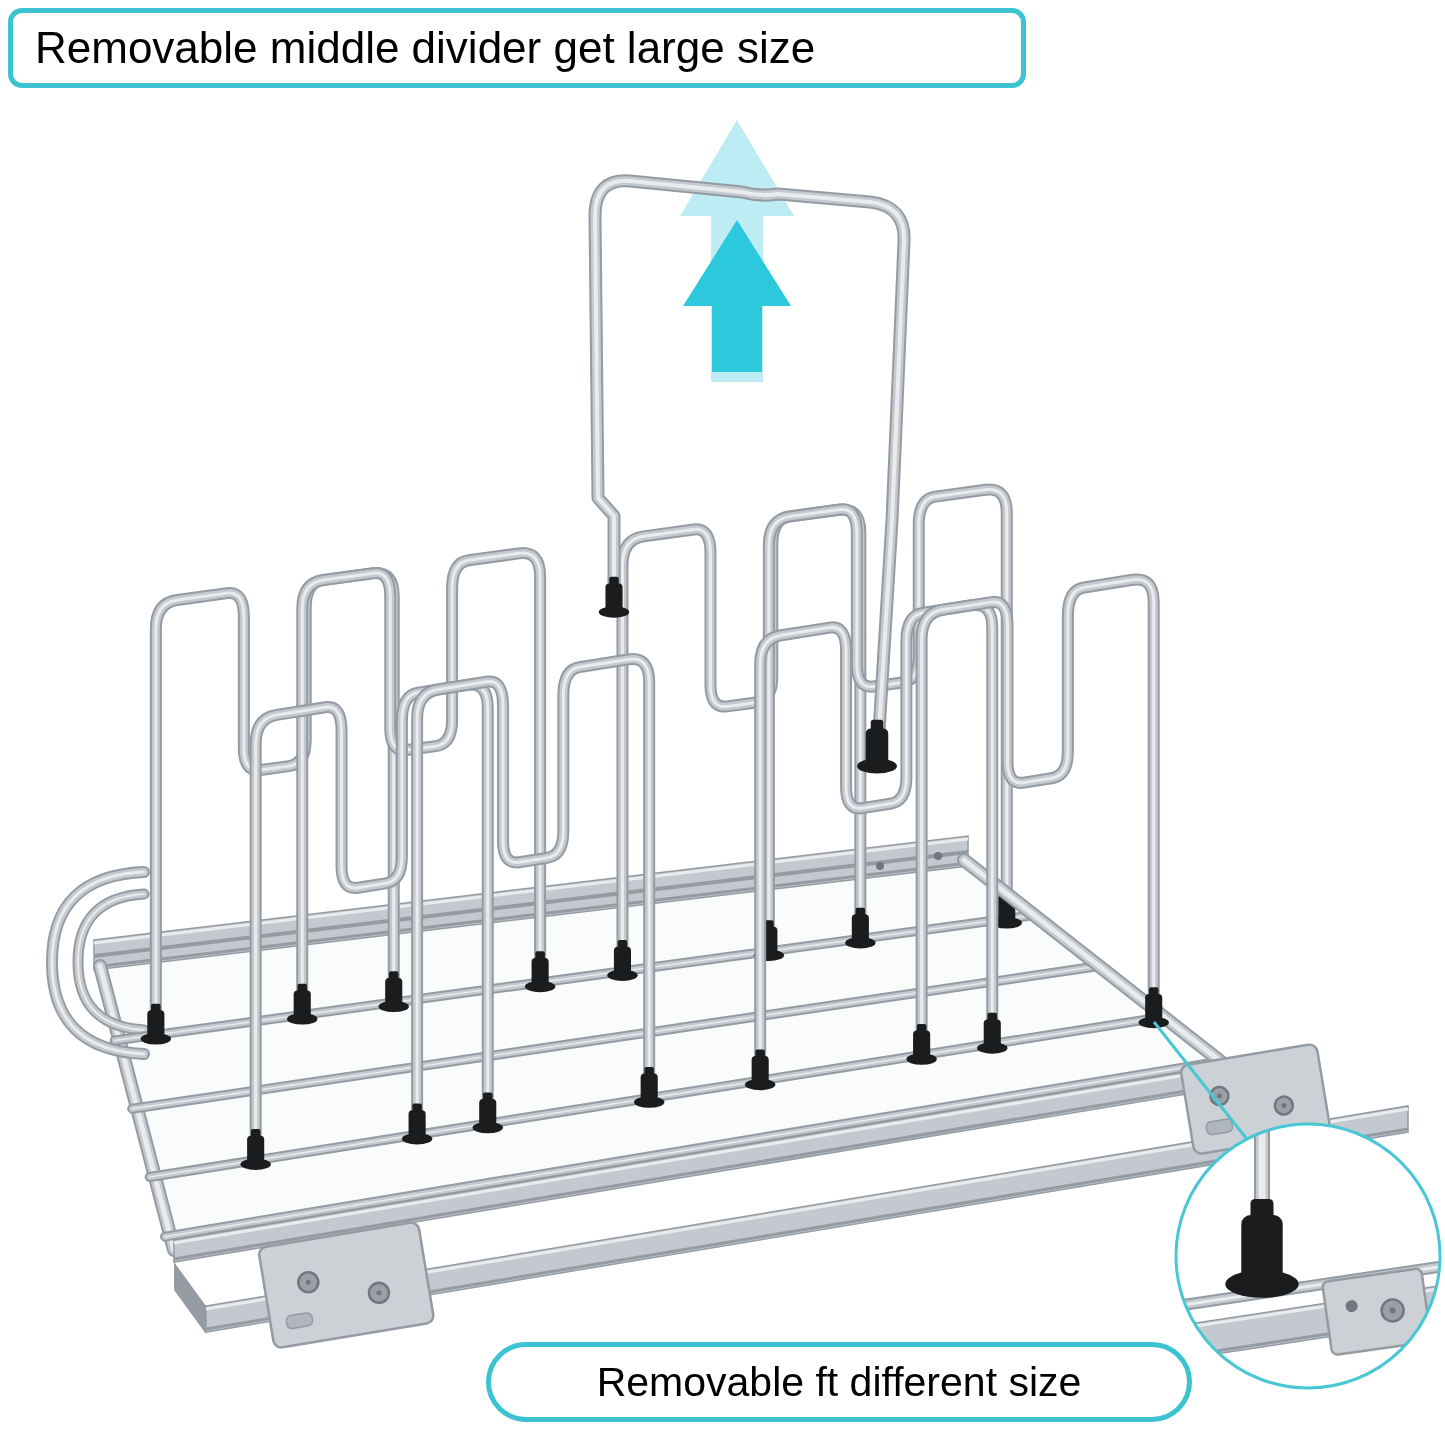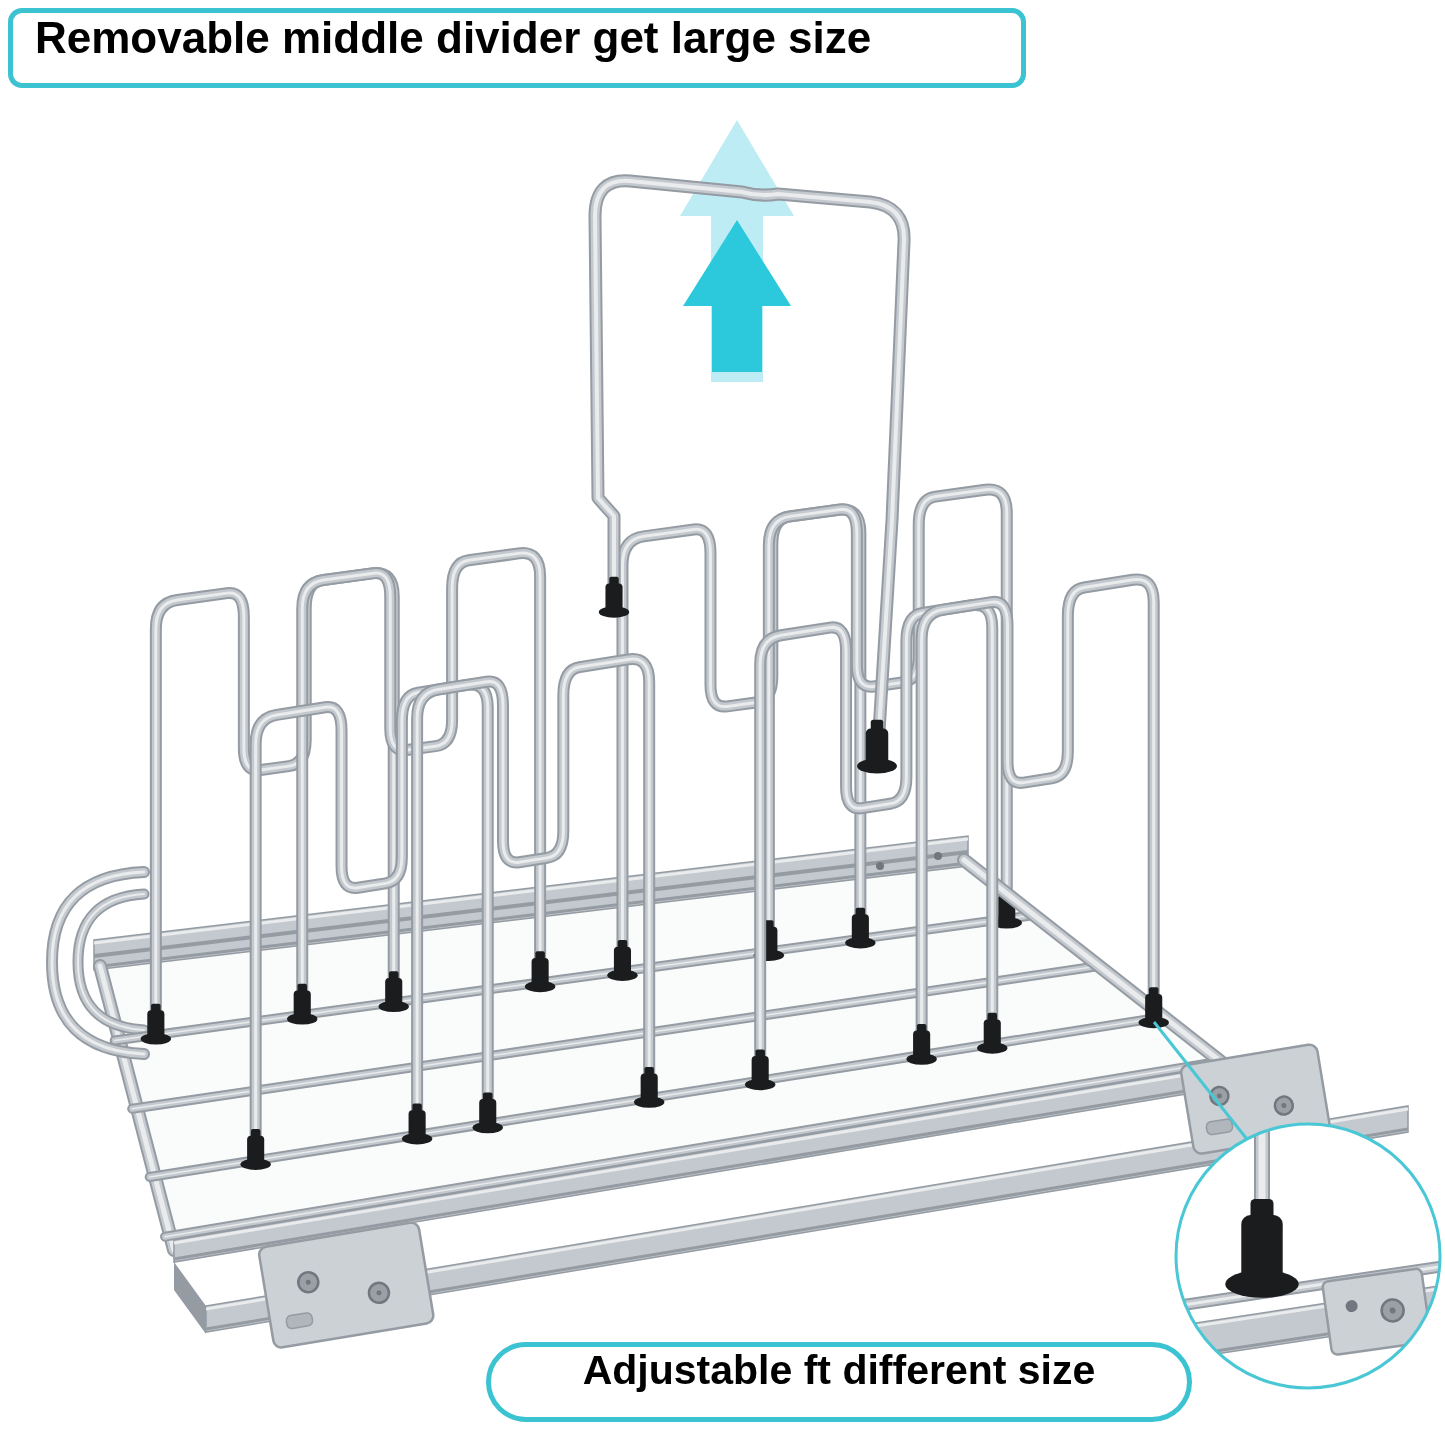--- a/index.html
+++ b/index.html
@@ -4,22 +4,22 @@
 <style>
   html,body{margin:0;padding:0;}
   body{
     width:1445px;height:1438px;position:relative;background:#ffffff;
     font-family:"Liberation Sans", sans-serif;overflow:hidden;
   }
   .stage{position:absolute;inset:0;width:1445px;height:1438px;background:#ffffff;}
   svg.render{position:absolute;left:0;top:0;}
   .callout{
     position:absolute;background:#ffffff;border:5px solid var(--accent,#3bc3d2);
-    box-sizing:border-box;display:flex;align-items:flex-start;color:#000;
-    font-weight:bold;white-space:nowrap;
+    box-sizing:border-box;display:flex;align-items:center;color:#000;
+    font-weight:normal;white-space:nowrap;
   }
   .callout-top{
     left:8px;top:8px;width:1018px;height:80px;border-radius:14px;
     padding-left:22px;font-size:44px;
   }
   .callout-pill{
     left:486px;top:1342px;width:706px;height:80px;border-radius:42px;
     justify-content:center;font-size:41px;
   }
 </style>
@@ -272,16 +272,16 @@
         </g>
         <circle cx="1308" cy="1256" r="132" fill="none" stroke="#49c7d5" stroke-width="3"></circle>
       </g>
   </svg>
 
   <div class="callout callout-top">
     <span>Removable middle divider get large size</span>
   </div>
 
   <div class="callout callout-pill">
-    <span>Adjustable ft different size</span>
+    <span>Removable ft different size</span>
   </div>
 
 </div>
 
 </body></html>

